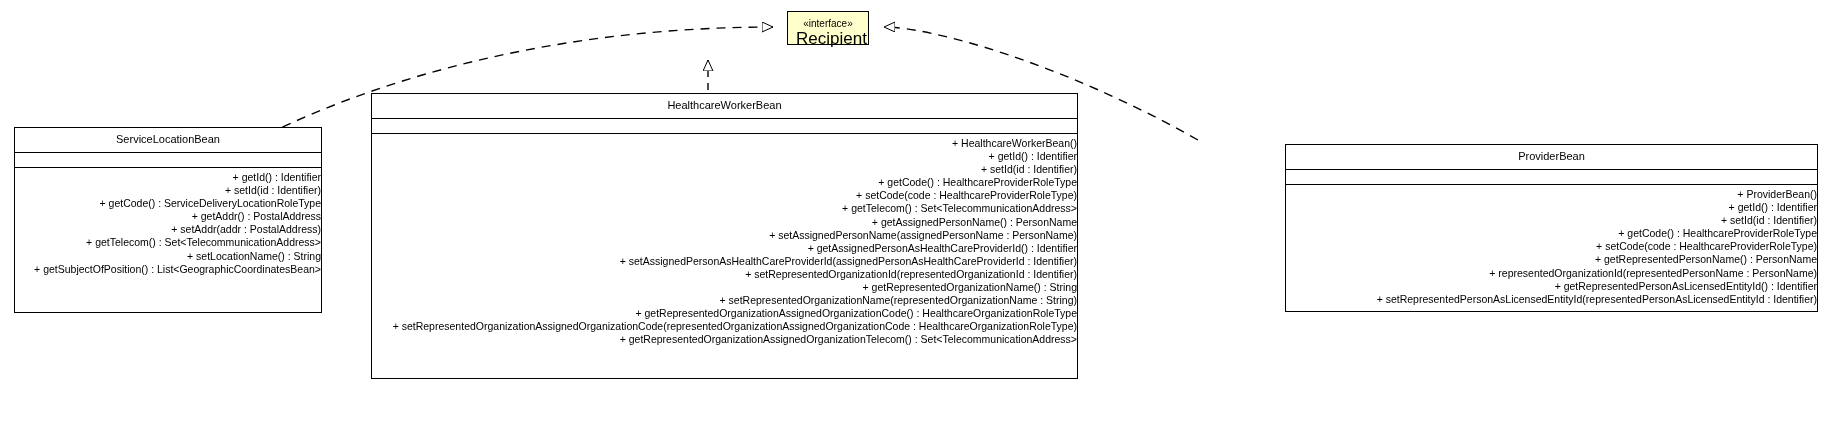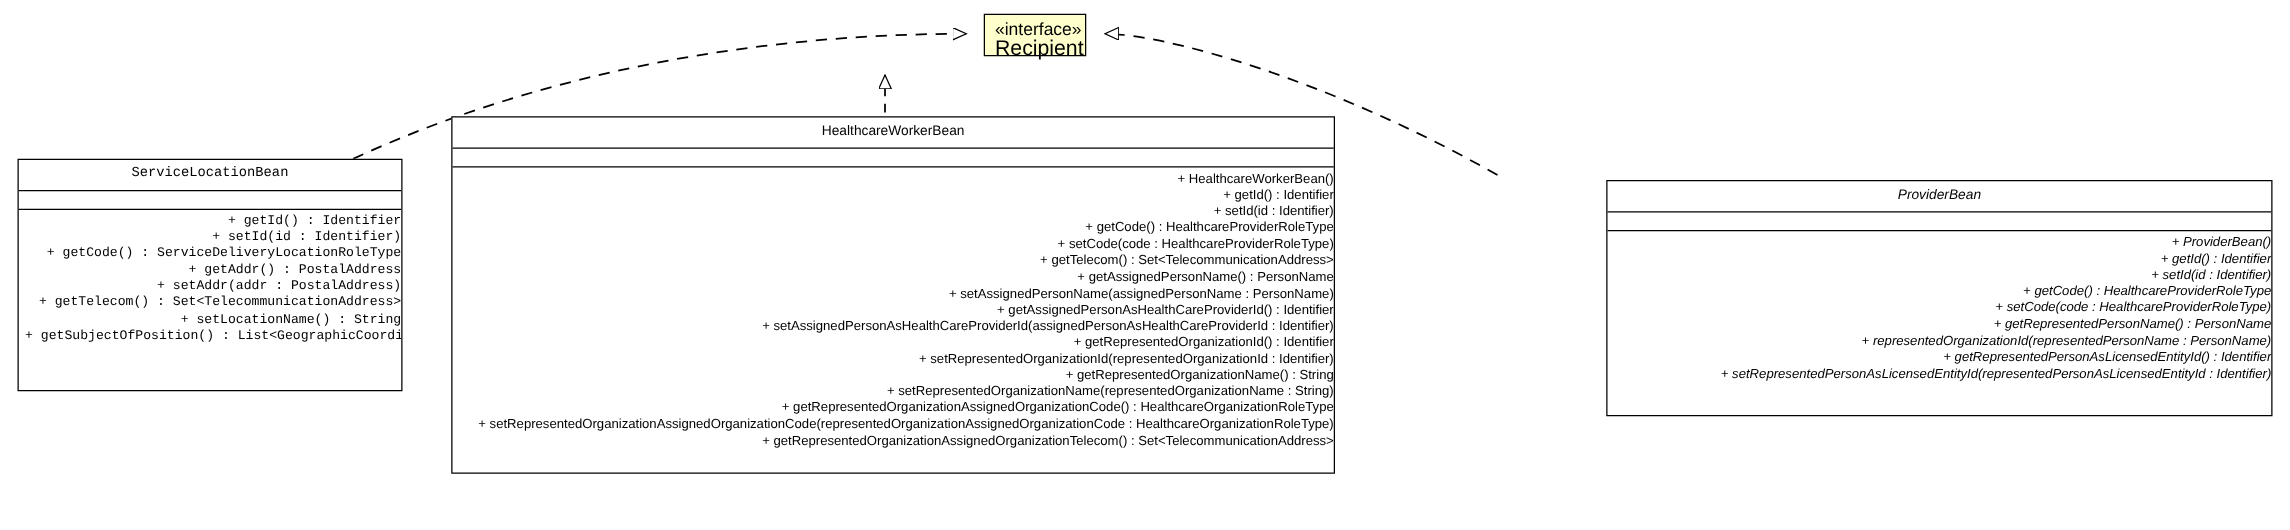--- a/index.html
+++ b/index.html
@@ -48,21 +48,21 @@
     border-bottom: 1px solid #000000;
     white-space: nowrap;
   }
   .interface-box .box-title {
     border-bottom: none;
     padding: 4px 8px 5px 8px;
     line-height: 15px;
   }
   .stereotype {
     display: block;
-    font-size: 14px;
+    font-size: 10px;
   }
   .type-name {
     display: block;
     font-size: 17px;
   }
   .box-attrs {
     box-sizing: border-box;
     height: 15px;
     border-bottom: 1px solid #000000;
   }
@@ -85,34 +85,32 @@
     left: 787px;
     top: 11px;
     width: 82px;
     height: 34px;
   }
   #box-servicelocationbean {
     left: 14px;
     top: 127px;
     width: 308px;
     height: 186px;
-    font-family: Liberation Mono, monospace;
   }
   #box-healthcareworkerbean {
-    left: 361px;
+    left: 371px;
     top: 93px;
     width: 707px;
     height: 286px;
   }
   #box-providerbean {
     left: 1285px;
     top: 144px;
     width: 533px;
-    height: 189px;
-    font-style: italic;
+    height: 168px;
   }
 </style>
 </head>
 <body>
 
 <div id="diagram-canvas">
 
   <svg class="edges" viewBox="0 0 1832 424" width="1832" height="424" xmlns="http://www.w3.org/2000/svg">
     <defs>
       <marker id="hollow-triangle" markerWidth="12" markerHeight="12" refX="11" refY="5" orient="auto" markerUnits="userSpaceOnUse">
@@ -162,21 +160,20 @@
       <div class="op">+ HealthcareWorkerBean()</div>
       <div class="op">+ getId() : Identifier</div>
       <div class="op">+ setId(id : Identifier)</div>
       <div class="op">+ getCode() : HealthcareProviderRoleType</div>
       <div class="op">+ setCode(code : HealthcareProviderRoleType)</div>
       <div class="op">+ getTelecom() : Set&lt;TelecommunicationAddress&gt;</div>
       <div class="op">+ getAssignedPersonName() : PersonName</div>
       <div class="op">+ setAssignedPersonName(assignedPersonName : PersonName)</div>
       <div class="op">+ getAssignedPersonAsHealthCareProviderId() : Identifier</div>
       <div class="op">+ setAssignedPersonAsHealthCareProviderId(assignedPersonAsHealthCareProviderId : Identifier)</div>
-      <div class="op">+ getRepresentedOrganizationId() : Identifier</div>
       <div class="op">+ setRepresentedOrganizationId(representedOrganizationId : Identifier)</div>
       <div class="op">+ getRepresentedOrganizationName() : String</div>
       <div class="op">+ setRepresentedOrganizationName(representedOrganizationName : String)</div>
       <div class="op">+ getRepresentedOrganizationAssignedOrganizationCode() : HealthcareOrganizationRoleType</div>
       <div class="op">+ setRepresentedOrganizationAssignedOrganizationCode(representedOrganizationAssignedOrganizationCode : HealthcareOrganizationRoleType)</div>
       <div class="op">+ getRepresentedOrganizationAssignedOrganizationTelecom() : Set&lt;TelecommunicationAddress&gt;</div>
     </div>
   </div>
 
   <div class="uml-box" id="box-providerbean">

